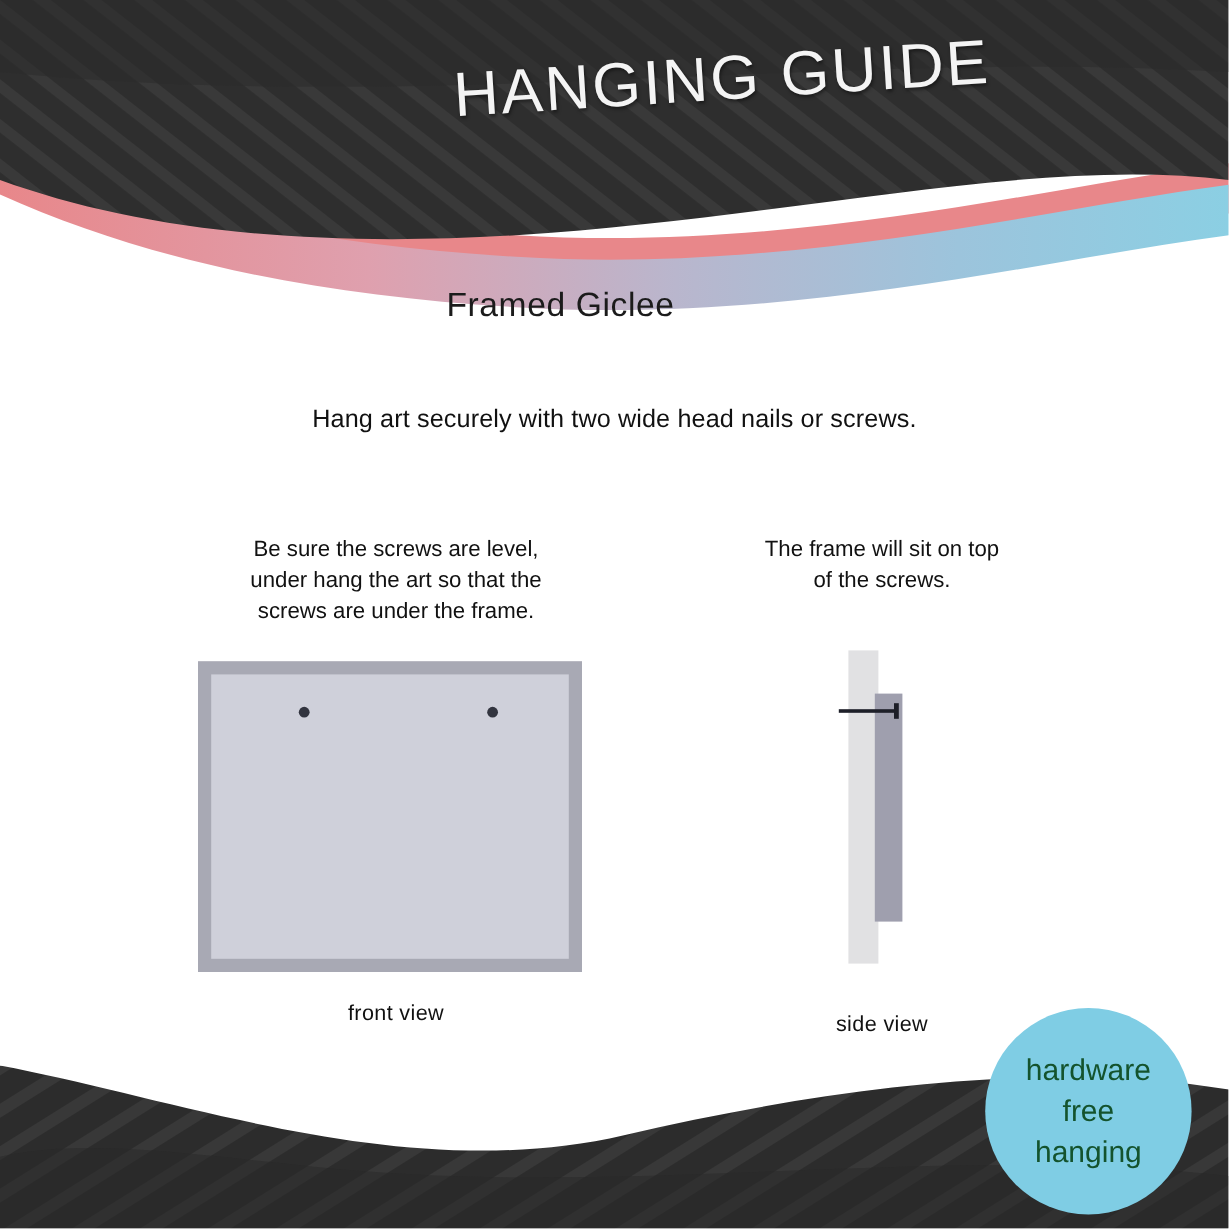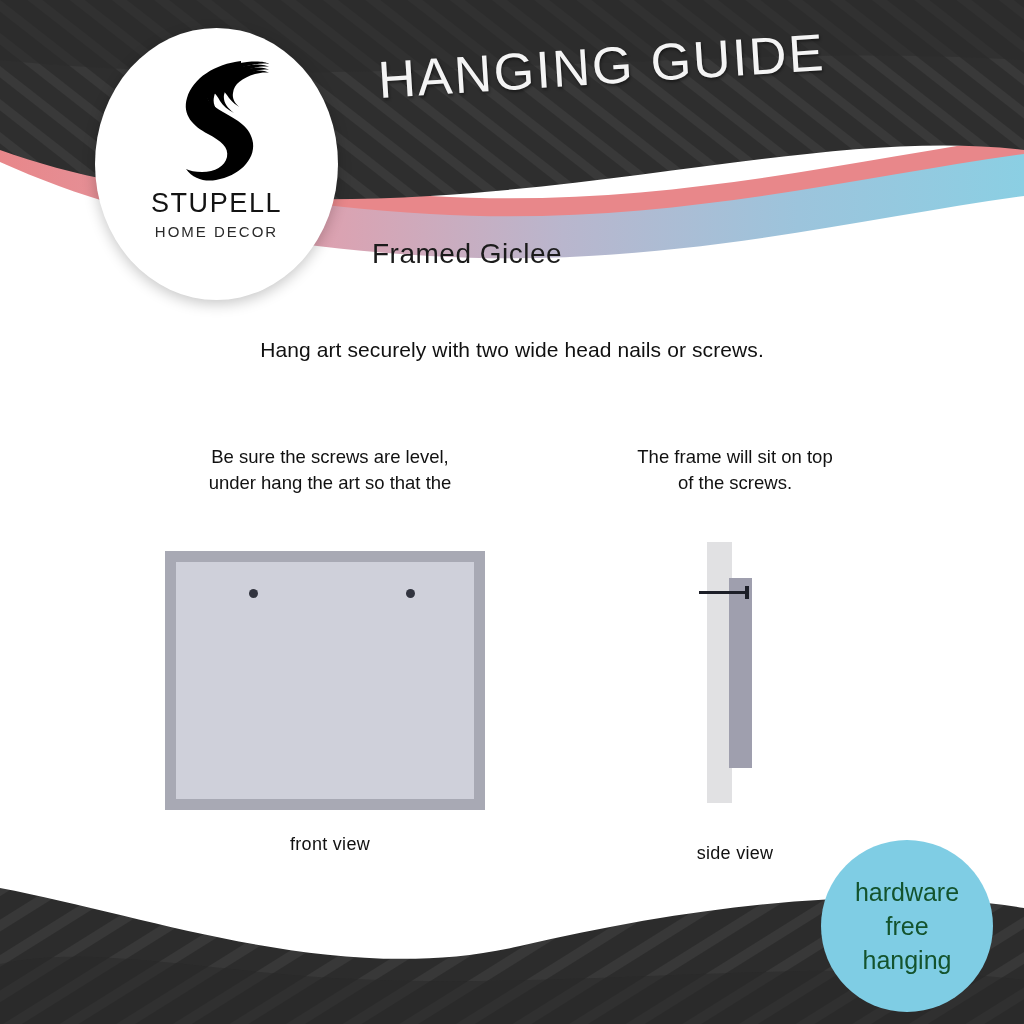--- a/index.html
+++ b/index.html
@@ -271,53 +271,32 @@
     </g>
 
     <g clip-path="url(#footerClip)">
       <rect x="0" y="860" width="1024" height="164" fill="url(#stripesFoot)"></rect>
       <path d="M0,1024 L1024,1024 L1024,980 C780,952 520,1000 260,972 C160,962 70,948 0,964 Z" fill="#282828" opacity="0.5"></path>
     </g>
   </svg>
 
   <div id="header-title">HANGING GUIDE</div>
 
-  <div id="logo-badge">
-    <svg id="logo-mark" viewBox="0 0 108 128" preserveAspectRatio="xMidYMid meet">
-      <path fill="#000000" d="M78,7 C52,10 30,24 24,44 C19,61 30,72 45,80
-            C58,87 66,93 64,103 C62,112 52,118 39,118 C32,118 27,117 23,115
-            C30,125 42,128 53,126 C76,122 92,106 90,89 C88,73 74,66 60,58
-            C48,51 42,45 44,37 C46,28 58,20 78,18 Z"></path>
-      <path fill="#000000" d="M30,44 C36,24 56,11 84,8 C96,7 103,8 106,10
-            C100,9 92,10 84,12 C62,17 46,29 42,44 C39,56 47,64 58,71
-            C50,66 42,59 38,52 C36,48 35,46 30,44 Z"></path>
-      <path fill="#000000" d="M40,40 C46,24 64,14 88,11 C97,10 103,11 106,13
-            C101,12 94,13 87,15 C68,20 54,30 51,43 C49,52 55,59 64,65
-            C57,61 51,56 47,50 C45,46 44,43 40,40 Z"></path>
-      <path fill="#000000" d="M49,37 C55,24 70,16 90,14 C98,13 103,14 106,16
-            C101,15 96,16 90,18 C74,22 63,30 61,41 C60,48 64,54 71,59
-            C65,56 60,52 57,47 C55,43 53,40 49,37 Z"></path>
-      <path fill="#000000" d="M58,35 C63,25 75,19 92,17 C99,16 103,17 106,19
-            C102,18 97,19 92,20 C79,24 71,30 70,39 C69,45 72,50 78,54
-            C73,51 69,48 66,44 C64,41 62,38 58,35 Z"></path>
-    </svg>
-    <div id="logo-wordmark">STUPELL</div>
-    <div id="logo-subtext">HOME DECOR</div>
-  </div>
 
   <div id="product-name">Framed Giclee</div>
 
   <div id="main-instruction">Hang art securely with two wide head nails or screws.</div>
 
   <div id="diagrams">
 
     <div class="diagram-col" id="col-front">
       <div class="diagram-caption">
         <div>Be sure the screws are level,</div>
         <div>under hang the art so that the</div>
+        <div>screws are under the frame.</div>
       </div>
       <div id="front-frame">
         <div id="front-frame-inner">
           <div class="screw-dot" id="screw-left"></div>
           <div class="screw-dot" id="screw-right"></div>
         </div>
       </div>
     </div>
 
     <div class="diagram-col" id="col-side">

